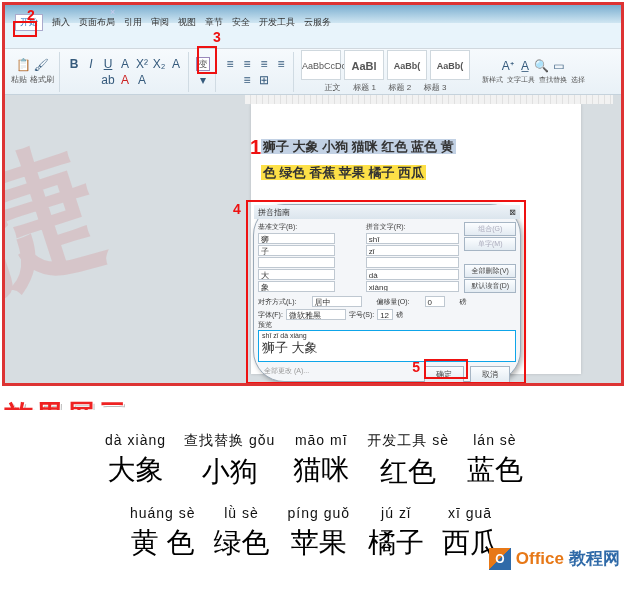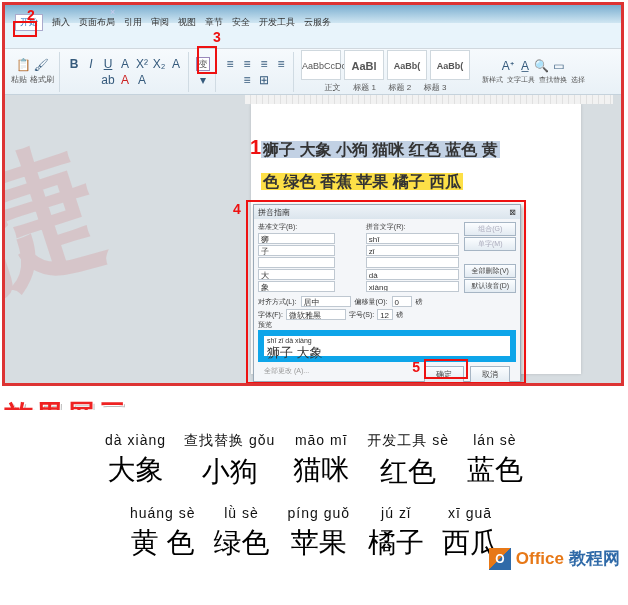--- a/index.html
+++ b/index.html
@@ -15,31 +15,31 @@
   .g { display: flex; flex-direction: column; align-items: center; gap: 2px; font-size: 8px; color: #555; border-right: 1px solid #d0dbe3; padding-right: 5px; height: 40px; justify-content: center; }
   .g-row { display: flex; gap: 3px; align-items: center; }
   .ico { width: 14px; height: 14px; display: inline-flex; align-items: center; justify-content: center; font-size: 12px; color: #355a7c; }
   .b { font-weight: 700; } .i { font-style: italic; } .u { text-decoration: underline; }
   .pinyin-btn { width: 14px; height: 14px; background: #fff; border: 1px solid #98b; font-size: 9px; text-align: center; line-height: 12px; }
   .sty { width: 40px; height: 30px; border: 1px solid #cfd8de; background: #fff; font-size: 9px; text-align: center; line-height: 30px; display: inline-block; }
   .canvas { position: absolute; left: 0; right: 0; top: 90px; bottom: 0; background: #d7dde1; overflow: hidden; }
   .ruler { position: absolute; top: 0; left: 240px; right: 8px; height: 9px; background: repeating-linear-gradient(90deg,#f2f2f2,#f2f2f2 5px,#e0e0e0 5px,#e0e0e0 6px); z-index: 2; }
   .watermark { position: absolute; left: -45px; top: 30px; font-size: 140px; font-weight: 800; color: rgba(210,55,55,0.14); transform: rotate(-18deg); letter-spacing: 4px; pointer-events: none; font-family: "Microsoft YaHei"; }
   .page { position: absolute; left: 246px; top: 9px; width: 330px; height: 270px; background: #fff; box-shadow: 0 0 3px rgba(0,0,0,.15); padding: 30px 10px; }
-  .words { font-size: 16px; font-weight: 700; color: #333; line-height: 2; text-align: center; }
+  .words { font-size: 13px; font-weight: 700; color: #333; line-height: 2; text-align: center; }
   .dialog { position: absolute; left: 68px; top: 0; width: 268px; height: 178px; background: #f4f6f9; border: 1px solid #9aa9b7; box-shadow: 2px 2px 5px rgba(0,0,0,.3); font-size: 8px; color: #333; }
   .dlg-tt { height: 14px; background: linear-gradient(#eef3f8,#dbe5ed); padding: 1px 4px; font-size: 8px; display: flex; align-items: center; justify-content: space-between; }
   .dlg-body { padding: 3px 4px; }
   .dlg-lbl { font-size: 7px; color: #444; }
   .dlg-tbl { display: flex; gap: 1px; }
   .dlg-col { display: flex; flex-direction: column; gap: 1px; }
   .dlg-cell { background: #fff; border: 1px solid #bfc8d1; height: 11px; line-height: 11px; padding: 0 2px; font-size: 8px; overflow: hidden; }
   .dlg-btn { background: linear-gradient(#fbfdff,#e3ebf2); border: 1px solid #a6b5c4; height: 14px; font-size: 7px; padding: 0 3px; display: flex; align-items: center; justify-content: center; color: #444; }
   .dlg-btn.d { color: #aab; }
-  .dlg-prev { background: #fff; border: 6px solid #0ea5e9; height: 32px; padding: 1px 3px; }
+  .dlg-prev { background: #fff; border: 1px solid #0ea5e9; height: 32px; padding: 1px 3px; }
   .dlg-foot { display: flex; gap: 6px; justify-content: flex-end; padding: 4px 6px 0; }
   .dlg-foot .dlg-btn { width: 40px; height: 17px; font-size: 8px; }
   .result-head { position: absolute; left: 4px; top: 396px; font-size: 30px; font-weight: 800; color: #e22; letter-spacing: 1px; text-shadow: 1px 1px 0 #fff, 2px 2px 0 #bbb; }
   .result { position: absolute; left: 0; top: 410px; width: 628px; background: #fff; padding-top: 22px; }
   .result-line { display: flex; justify-content: center; gap: 18px; margin-bottom: 14px; }
   .word { text-align: center; }
   .pin { font-size: 14px; color: #111; display: block; letter-spacing: 1px; margin-bottom: 3px; font-family: Arial; }
   .han { font-size: 28px; font-weight: 500; color: #000; }
   .credit { position: absolute; right: 8px; bottom: 6px; display: flex; align-items: center; gap: 5px; font-size: 17px; font-weight: 700; }
   .credit .a { color: #e77817; } .credit .b2 { color: #2f6aa8; }
@@ -154,21 +154,21 @@
     <div class="ruler"></div>
 
     <div class="page">
       <div class="annot" style="left:-1px;top:32px;font-size:20px;">1</div>
       <div class="words" style="background:#c2d1e4;display:inline;padding:0 2px;">狮子 大象 小狗 猫咪 红色 蓝色 黄</div><br>
       <div class="words" style="background:#fde047;display:inline;padding:0 2px;margin-top:3px;">色 绿色 香蕉 苹果 橘子 西瓜</div>
 
       <div class="annot" style="left:-18px;top:97px;">4</div>
       <div class="redbox" style="left:-5px;top:96px;width:280px;height:184px;"></div>
 
-      <div class="dialog" style="top:100px;left:2px;">
+      <div class="dialog" style="top:100px;left:2px;border-radius:31px;">
         <div class="dlg-tt">
           <span>拼音指南</span>
           <span>⊠</span>
         </div>
         <div class="dlg-body">
           <div class="dlg-tbl">
             <div class="dlg-col" style="width:82px;">
               <span class="dlg-lbl">基准文字(B):</span>
               <div class="dlg-cell">狮</div>
               <div class="dlg-cell">子</div>
@@ -185,21 +185,21 @@
               <div class="dlg-cell">xiàng</div>
             </div>
             <div class="dlg-col" style="width:55px;margin-left:4px;">
               <div class="dlg-btn d">组合(G)</div>
               <div class="dlg-btn d">单字(M)</div>
               <div style="height:11px;"></div>
               <div class="dlg-btn">全部删除(V)</div>
               <div class="dlg-btn">默认读音(D)</div>
             </div>
           </div>
-          <div style="display:flex;gap:4px;margin-top:3px;align-items:center;font-size:7px;">
+          <div style="display:flex;gap:15px;margin-top:3px;align-items:center;font-size:7px;">
             <span>对齐方式(L):</span>
             <div class="dlg-cell" style="width:50px;">居中</div>
             <span>偏移量(O):</span>
             <div class="dlg-cell" style="width:20px;">0</div>
             <span>磅</span>
           </div>
           <div style="display:flex;gap:3px;margin-top:2px;align-items:center;font-size:7px;">
             <span>字体(F):</span>
             <div class="dlg-cell" style="width:60px;">微软雅黑</div>
             <span>字号(S):</span>

